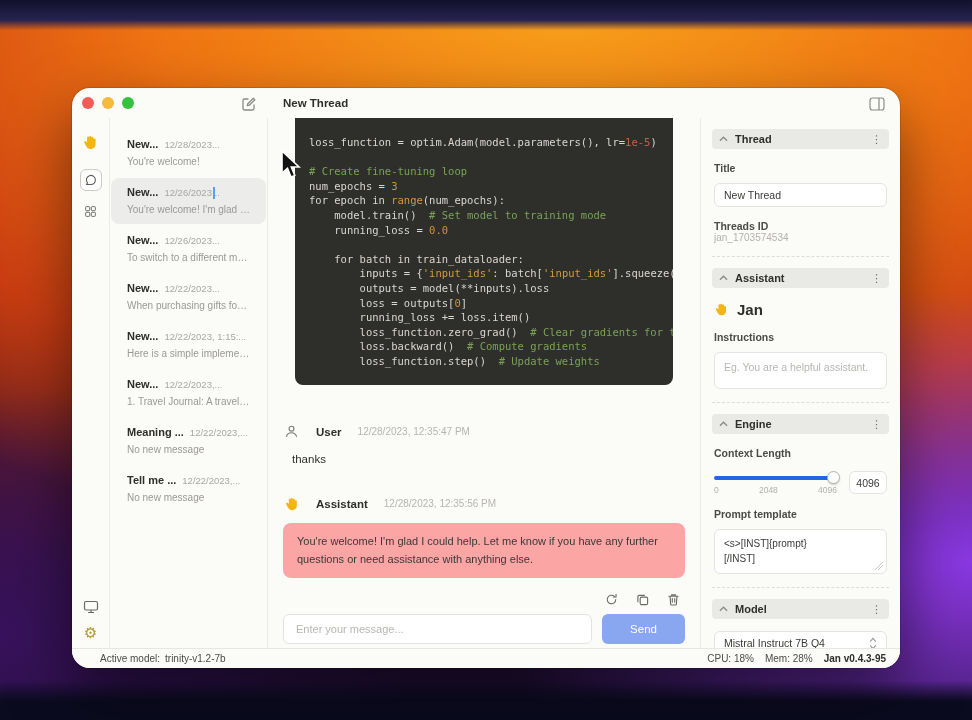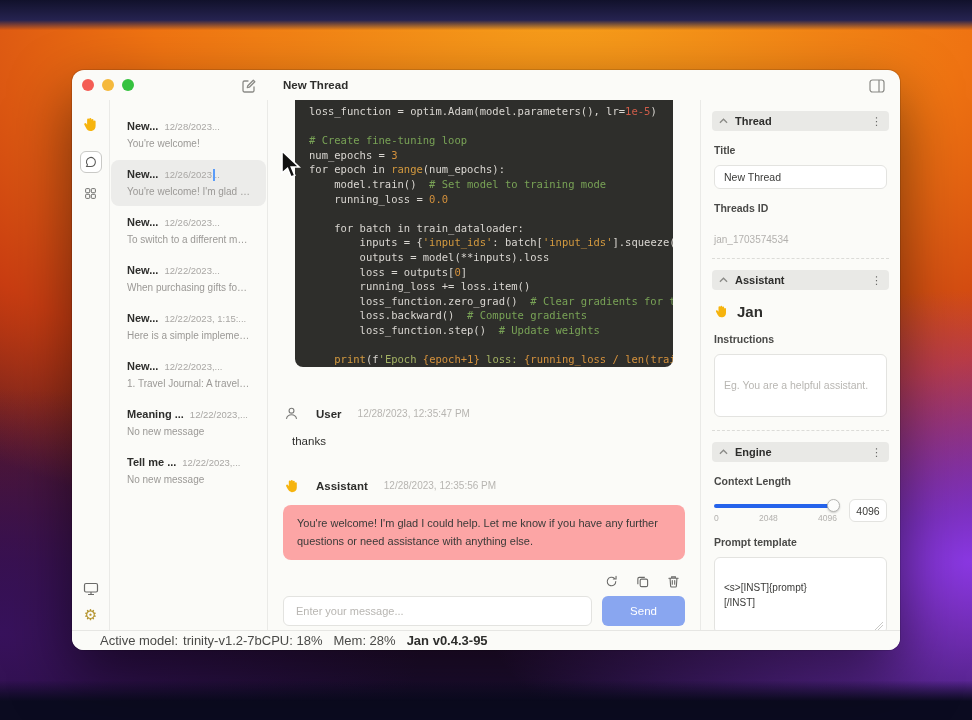--- a/index.html
+++ b/index.html
@@ -9,22 +9,22 @@
   .wallpaper { position:absolute; inset:0; background:
       linear-gradient(180deg, #11112b 0%, #262350 2.8%, rgba(38,35,80,0) 4.2%),
       linear-gradient(0deg, #0b0b20 0%, #0b0b20 2.6%, rgba(11,11,32,0) 5.5%),
       radial-gradient(90% 65% at 100% 78%, #8a38e2 0%, rgba(138,56,226,0) 58%),
       radial-gradient(70% 55% at 0% 88%, #38125c 0%, rgba(56,18,92,0) 62%),
       radial-gradient(125% 95% at 58% 0%, #f7a11b 0%, #ef7312 34%, #c93d12 62%, rgba(201,61,18,0) 82%),
       linear-gradient(180deg, #5a1712 0%, #7c2414 40%, #3a1038 78%, #140d2e 100%);
   }
 
   
-  .window { position:absolute; left:72px; top:70px; width:828px; height:580px;
-    background:#fbfbf8; border-radius:12px; overflow:hidden;
+  .window { position:absolute; left:72px; top:88px; width:828px; height:580px;
+    background:#fbfbf8; border-radius:18px; overflow:hidden;
     box-shadow:0 25px 60px rgba(0,0,0,.5), 0 0 0 1px rgba(0,0,0,.12);
     display:flex; flex-direction:column; color:#3a3a38; }
 
   
   .titlebar { position:relative; height:30px; flex:0 0 30px; }
   .traffic { position:absolute; left:10px; top:9px; display:flex; gap:8px; }
   .traffic span { width:12px; height:12px; border-radius:50%; display:block; }
   .tl-red{background:#f45d55;} .tl-yellow{background:#f5b93c;} .tl-green{background:#35c23f;}
   .edit-btn { position:absolute; left:168px; top:7px; width:18px; height:18px; display:flex; align-items:center; justify-content:center; }
   .win-title { position:absolute; left:211px; top:9px; font-size:11.5px; font-weight:bold; color:#2e2e2c; }
@@ -47,21 +47,21 @@
   .thread-item.selected { background:#ececea; }
   .ti-row1 { position:relative; display:flex; align-items:baseline; gap:6px; }
   .ti-title { font-size:11px; font-weight:bold; color:#2e2e2c; white-space:nowrap; }
   .ti-date { font-size:9.5px; color:#a9a7a4; white-space:nowrap; overflow:hidden; flex:1; }
   .thread-item.selected .ti-row1::after { content:""; position:absolute; left:86px; top:1px; width:2px; height:12px; background:#5b9cf8; }
   .ti-preview { margin-top:6px; font-size:10px; color:#9b9996; white-space:nowrap; overflow:hidden; text-overflow:ellipsis; }
 
   
   .chat { flex:1; min-width:0; display:flex; flex-direction:column; padding:0 15px; overflow:hidden; }
   .code-block { margin:0 12px; height:267px; flex:0 0 267px; background:#2e2e2b; border-radius:0 0 8px 8px;
-    padding:4px 14px; overflow:hidden; font-family:"DejaVu Sans Mono", monospace; font-size:10.5px; line-height:14.6px; white-space:pre; }
+    padding:17px 14px; overflow:hidden; font-family:"DejaVu Sans Mono", monospace; font-size:10.5px; line-height:14.6px; white-space:pre; }
   .tk-d{color:#dad7d2} .tk-com{color:#79a356} .tk-str{color:#d49a3f} .tk-num{color:#d4913c} .tk-red{color:#cd5c49} .tk-grn{color:#a3b264}
 
   .msg-header { display:flex; align-items:center; gap:16px; margin-top:0;text-align:center; }
   .msg-header.first { margin-top:38px; }
   .msg-role { font-size:11.5px; font-weight:bold; color:#2e2e2c; }
   .msg-time { font-size:10px; color:#b7b5b1; }
   .avatar { width:17px; height:17px; display:flex; align-items:center; justify-content:center; }
   .msg-text { font-size:11.5px; margin:13px 0 0 9px; color:#2e2e2c; }
   .assistant-block { margin-top:30px; }
   .msg-bubble { margin-top:11px; background:#fca5a5; border-radius:8px; padding:10px 14px; font-size:11px; line-height:1.6; color:#3a3a38; }
@@ -76,40 +76,40 @@
 
   
   .right-panel { flex:0 0 200px; border-left:1px solid #eaeae7; padding:0 11px; overflow:hidden; }
   .rp-section { padding:11px 0 13px; border-bottom:1px dashed #dcdcd8; }
   .rp-section:last-child { border-bottom:none; }
   .rp-header { height:20px; background:#e9e9e6; border-radius:4px; display:flex; align-items:center; padding:0 7px; gap:7px; }
   .rp-header .hdr-title { font-size:11px; font-weight:bold; color:#2e2e2c; flex:1; }
   .kebab { color:#6a6a68; font-size:11px; line-height:1; }
   .rp-label { font-size:10.5px; font-weight:bold; color:#4a4a48; margin:13px 2px 0; }
   .rp-input { margin:9px 2px 0; height:24px; border:1px solid #e3e3e0; border-radius:6px; background:#fff; display:flex; align-items:center; padding:0 9px; font-size:10.5px; color:#3a3a38; }
-  .rp-sub { font-size:10px; color:#b3b1ae; margin:20px 2px 0; }
-  .rp-textarea { position:relative; margin:9px 2px 0; min-height:37px; border:1px solid #e3e3e0; border-radius:6px; background:#fff; padding:23px 9px; font-size:10px; color:#3a3a38; line-height:1.45; white-space:pre-line; }
+  .rp-sub { font-size:10px; color:#b3b1ae; margin:0 2px 0; }
+  .rp-textarea { position:relative; margin:9px 2px 0; min-height:37px; border:1px solid #e3e3e0; border-radius:6px; background:#fff; padding:7px 9px; font-size:10px; color:#3a3a38; line-height:1.45; white-space:pre-line; }
   .rp-textarea.placeholder { color:#b8b6b2; font-size:10.5px; }
   .resize-handle { position:absolute; right:3px; bottom:3px; width:8px; height:8px;
     background:linear-gradient(135deg, transparent 45%, #c9c9c6 45% 52%, transparent 52% 68%, #c9c9c6 68% 75%, transparent 75%); }
   .assistant-name-row { display:flex; align-items:center; gap:8px; margin:13px 2px 0; }
   .assistant-name { font-size:15px; font-weight:bold; color:#2e2e2c; }
 
   .engine-row { display:flex; align-items:flex-start; gap:12px; margin:12px 2px 0; }
   .slider-wrap { flex:1; padding-top:5px; }
   .slider-track { position:relative; height:4px; border-radius:2px; background:#2563eb; }
   .slider-handle { position:absolute; right:-3px; top:-5px; width:13px; height:13px; border-radius:50%; background:#fdfdfb; border:1px solid #b5b5b2; box-shadow:0 1px 2px rgba(0,0,0,.2); }
   .ticks { display:flex; justify-content:space-between; font-size:8.5px; color:#b3b1ae; margin-top:5px; }
   .value-box { width:38px; height:23px; border:1px solid #e3e3e0; border-radius:6px; background:#fff; display:flex; align-items:center; justify-content:center; font-size:10.5px; color:#3a3a38; }
 
   .select-box { margin:12px 2px 0; height:24px; border:1px solid #e3e3e0; border-radius:6px; background:#fff; display:flex; align-items:center; padding:0 9px; font-size:10.5px; color:#3a3a38; }
   .select-box .sel-label { flex:1; }
 
   
-  .statusbar { flex:0 0 20px; border-top:1px solid #e6e6e3; display:flex; align-items:center; justify-content:flex-start; padding:0 14px 0 28px; font-size:13px; color:#4a4a48; background:#fbfbf8; }
+  .statusbar { flex:0 0 20px; border-top:1px solid #e6e6e3; display:flex; align-items:center; justify-content:space-between; padding:0 14px 0 28px; font-size:10px; color:#4a4a48; background:#fbfbf8; }
   .sb-left { display:flex; gap:5px; }
   .sb-right { display:flex; gap:11px; align-items:center; }
   .sb-version { font-weight:bold; color:#2e2e2c; }
 
   
   .cursor { position:absolute; left:280px; top:150px; z-index:50; pointer-events:none; }
 </style>
 </head>
 <body>
 

